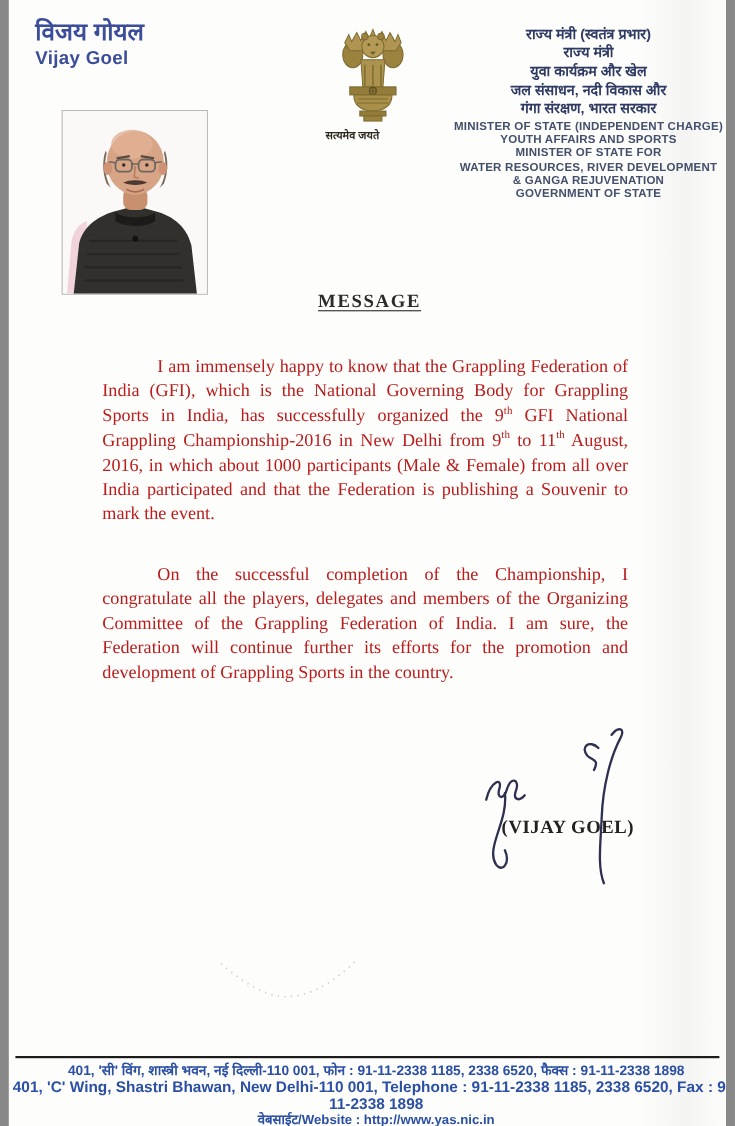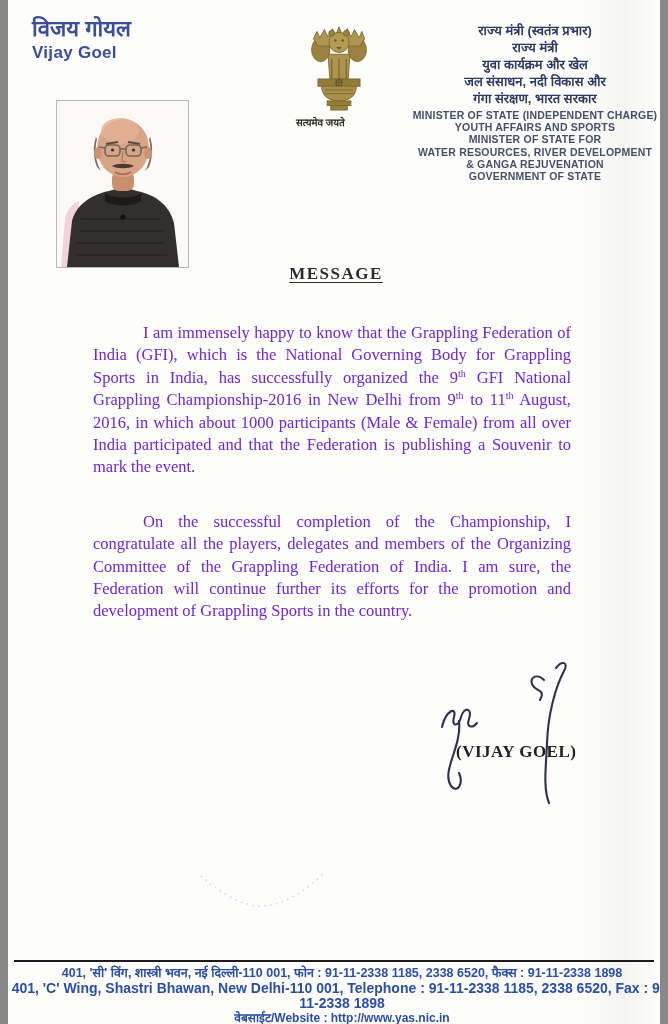--- a/index.html
+++ b/index.html
@@ -33,21 +33,21 @@
   
   .title{
     position:absolute;left:0;top:264px;width:656px;text-align:center;
     font-family:"Liberation Serif","DejaVu Serif",serif;
     font-size:17px;font-weight:bold;letter-spacing:1.5px;color:#2c2c2c;
     text-decoration:underline;text-underline-offset:3px;
   }
   .body-text{
     position:absolute;left:85px;top:322px;width:478px;
     font-family:"Liberation Serif","DejaVu Serif",serif;
-    font-size:16.5px;line-height:22.4px;color:#6d28d9;
+    font-size:16.5px;line-height:22.4px;color:#b91c1c;
     text-align:justify;
   }
   .body-text p{margin:0;text-indent:50px;}
   .body-text p + p{margin-top:32px;}
   .body-text sup{font-size:10px;line-height:0;}
   
   .sig-name{
     position:absolute;left:448px;top:742px;
     font-family:"Liberation Serif","DejaVu Serif",serif;
     font-size:17px;font-weight:bold;color:#222;letter-spacing:.5px;

